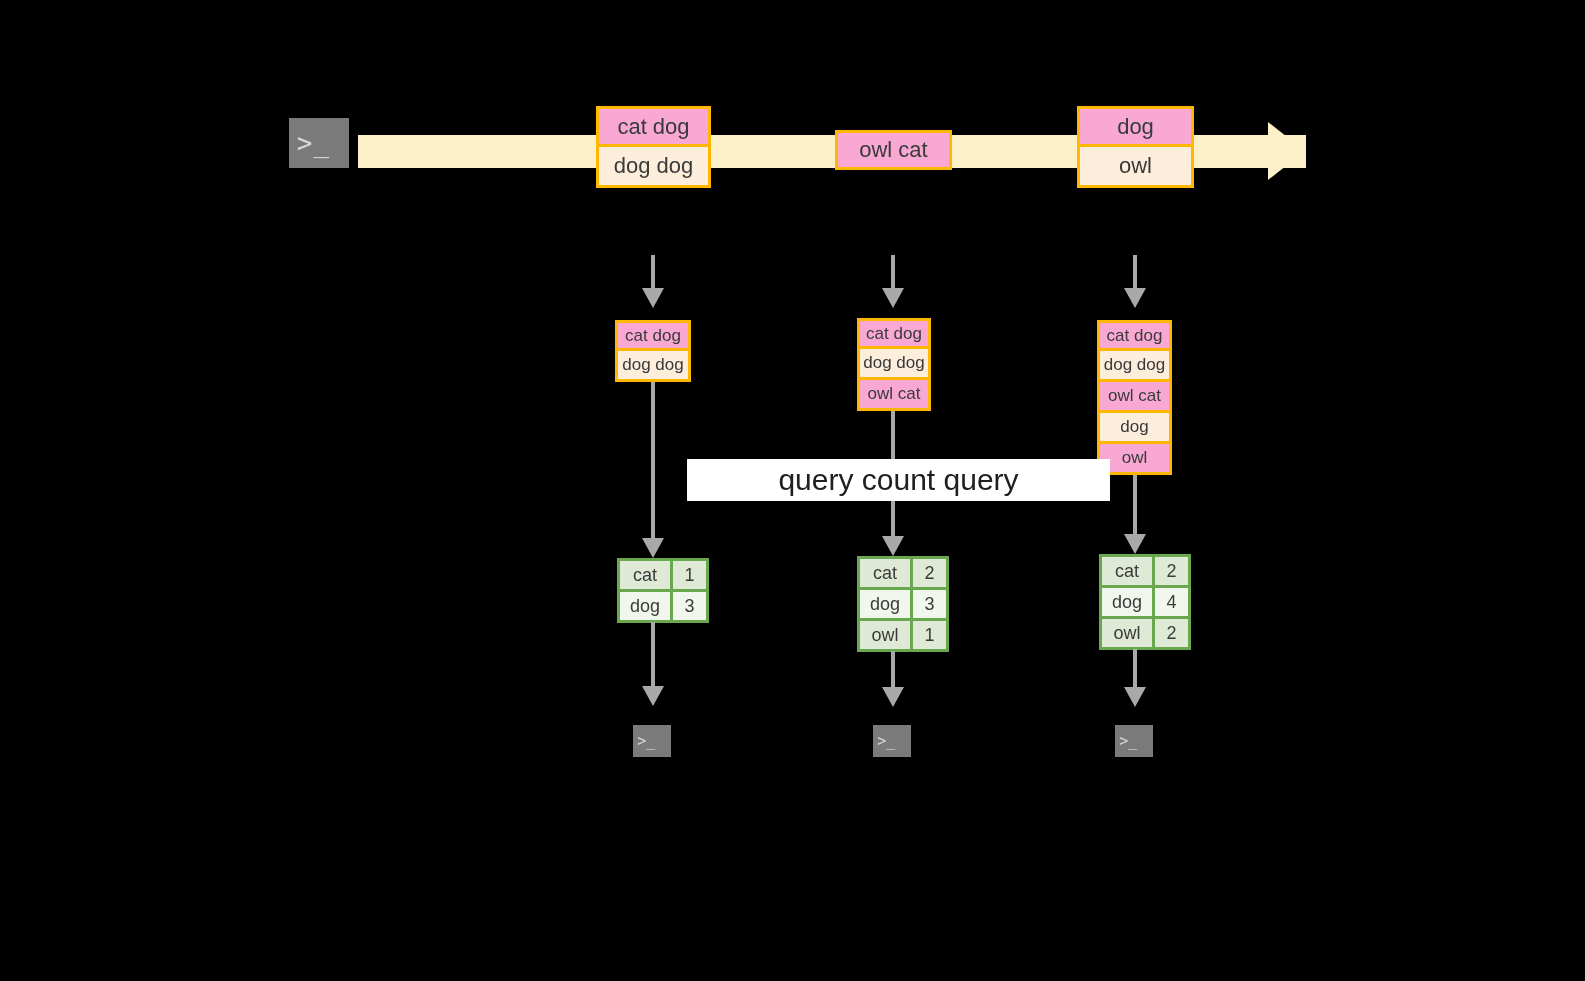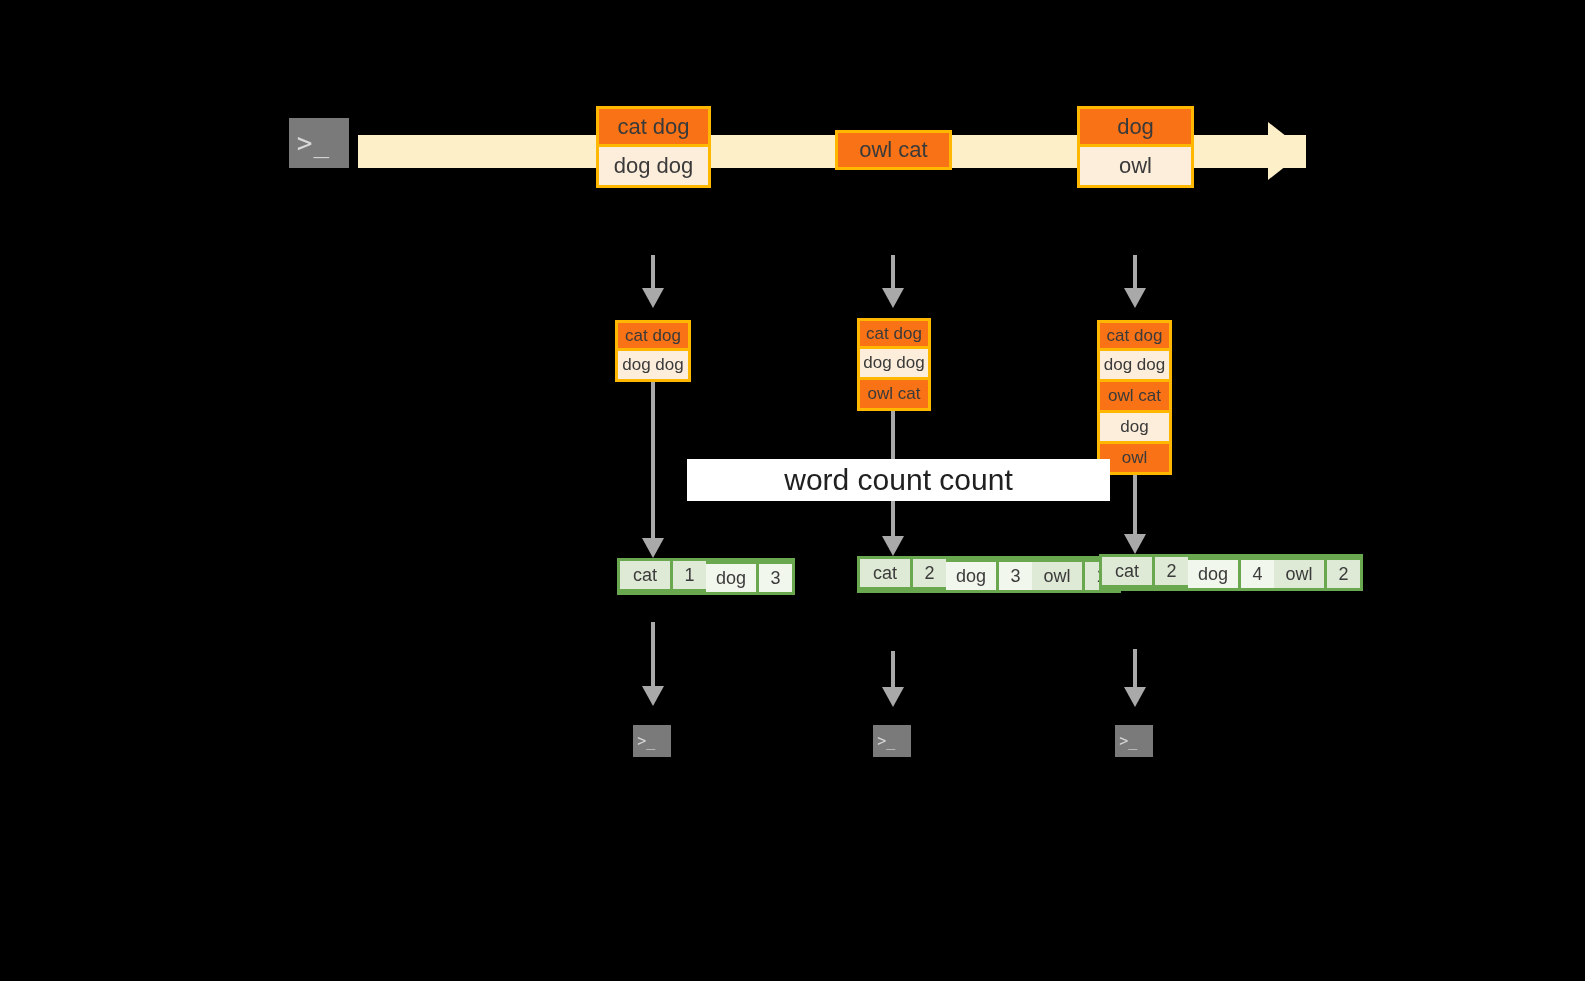--- a/index.html
+++ b/index.html
@@ -74,33 +74,34 @@
   .evt {
     box-sizing: border-box;
     border: 3px solid #ffb700;
     background: #fdeedb;
     color: #3a3a3a;
     display: flex;
     align-items: center;
     justify-content: center;
     white-space: nowrap;
   }
-  .evt.dark { background: #f97316; }
+  .evt.dark { background: #f9a8d4; }
   .evt + .evt { border-top: none; text-align: right; }
 
   
   .stack { position: absolute; }
   .stack .evt { font-size: 17px; }
 
   
   .res-table {
     position: absolute;
     box-sizing: border-box;
     border: 3px solid #6aa84f;
     display: flex;
+    flex-direction: column;
     background: #6aa84f;
   }
   .res-row { display: flex; }
   .res-row + .res-row { margin-top: 3px; }
   .res-cell {
     box-sizing: border-box;
     background: #f2f7ee;
     color: #3b3b3b;
     display: flex;
     align-items: center;
@@ -267,15 +268,15 @@
   </div>
 
   <div class="vline" style="left:1133px; top:649px; height:42px;"></div>
   <div class="vhead" style="left:1124px; top:687px;"></div>
 
   <div class="terminal small" style="left:1107px; top:717px; width:54px; height:48px;">
     <div class="hatch"></div>
     <div class="prompt" style="font-size:15px;">&gt;_</div>
   </div>
 
-  <div class="query-label" style="left:687px; top:459px; width:423px; height:42px;">word count count</div>
+  <div class="query-label" style="left:687px; top:459px; width:423px; height:42px;">query count query</div>
 
 </div>
 
 </body></html>

